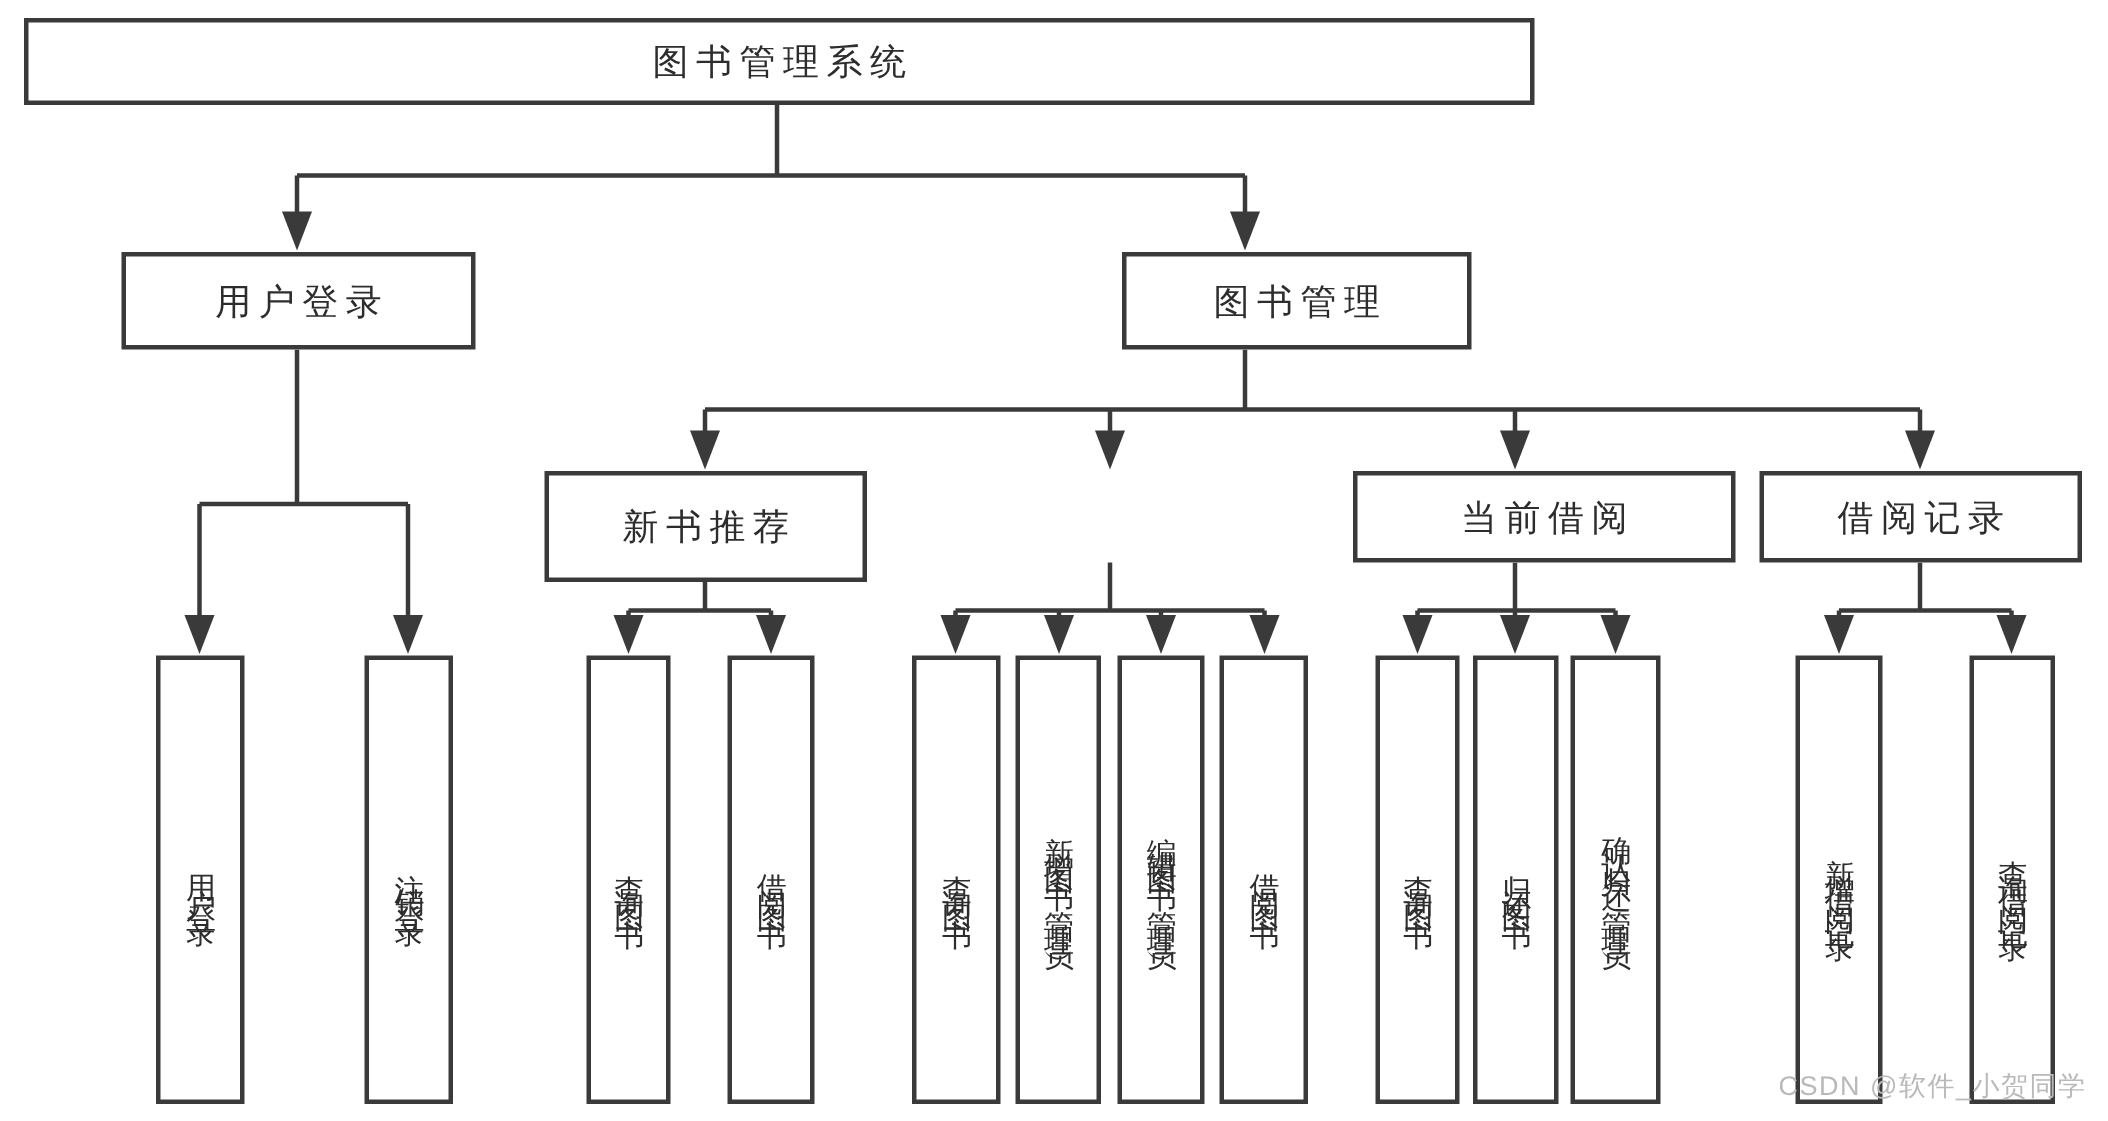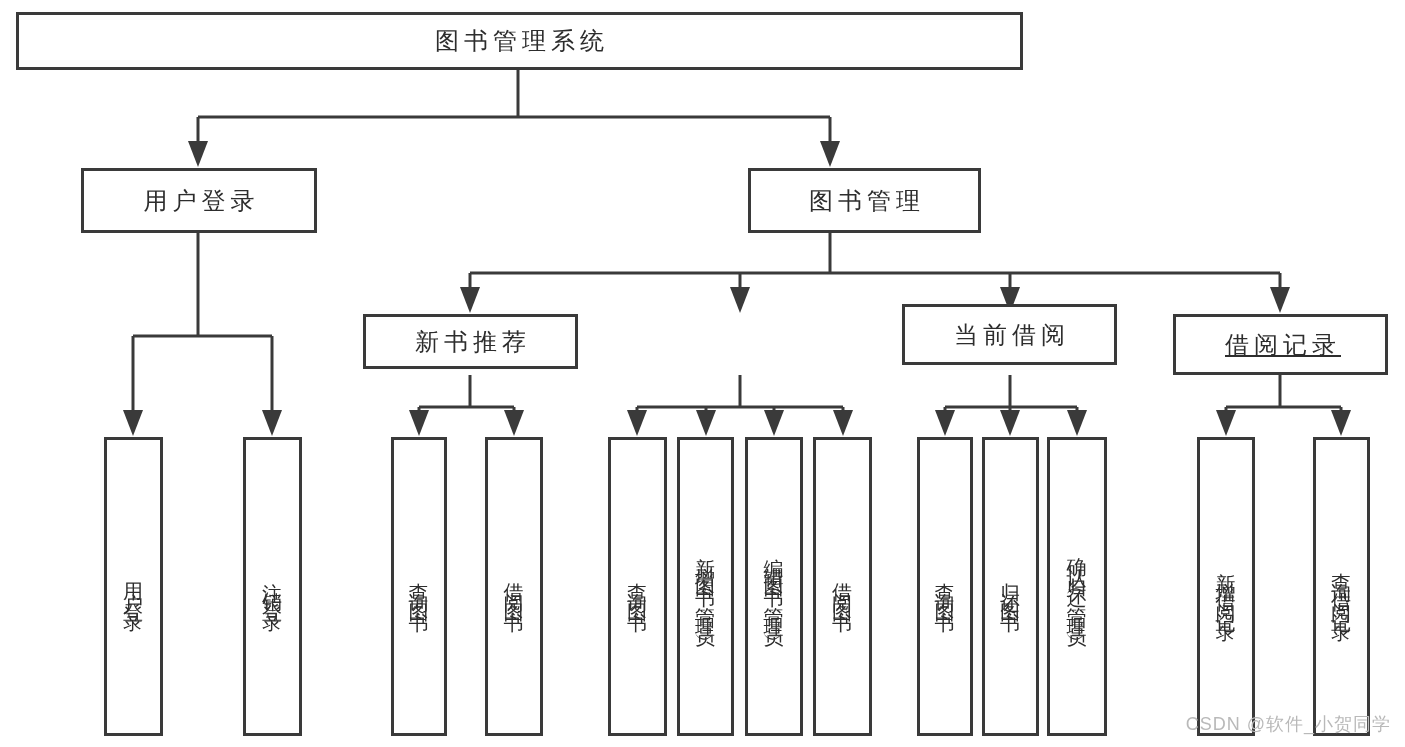--- a/index.html
+++ b/index.html
@@ -116,23 +116,23 @@
         <polygon points="1216,410 1236,410 1226,436" fill="#3a3a3a"></polygon>
         <polygon points="1331,410 1351,410 1341,436" fill="#3a3a3a"></polygon>
       </g>
   </svg>
 
   <div class="hnode" style="left:16px; top:12px; width:1007px; height:58px;">图书管理系统</div>
 
   <div class="hnode" style="left:81px; top:168px; width:236px; height:65px;">用户登录</div>
   <div class="hnode" style="left:712px; top:168px; width:233px; height:65px;margin-left:36px;">图书管理</div>
 
-  <div class="hnode" style="left:363px; top:314px; width:215px; height:55px;">新书推荐</div>
-  <div class="hnode" style="left:902px; top:304px; width:215px; height:61px;">当前借阅</div>
-  <div class="hnode" style="left:1173px; top:314px; width:215px; height:61px;text-decoration:underline;">借阅记录</div>
+  <div class="hnode" style="left:363px; top:314px; width:215px; height:74px;">新书推荐</div>
+  <div class="hnode" style="left:902px; top:314px; width:255px; height:61px;">当前借阅</div>
+  <div class="hnode" style="left:1173px; top:314px; width:215px; height:61px;">借阅记录</div>
 
   <div class="leaf" style="left:104px; width:59px;">
     <span>用户登录</span>
   </div>
   <div class="leaf" style="left:243px; width:59px;">
     <span>注销登录</span>
   </div>
 
   <div class="leaf" style="left:391px; width:56px;">
     <span>查询图书</span>

